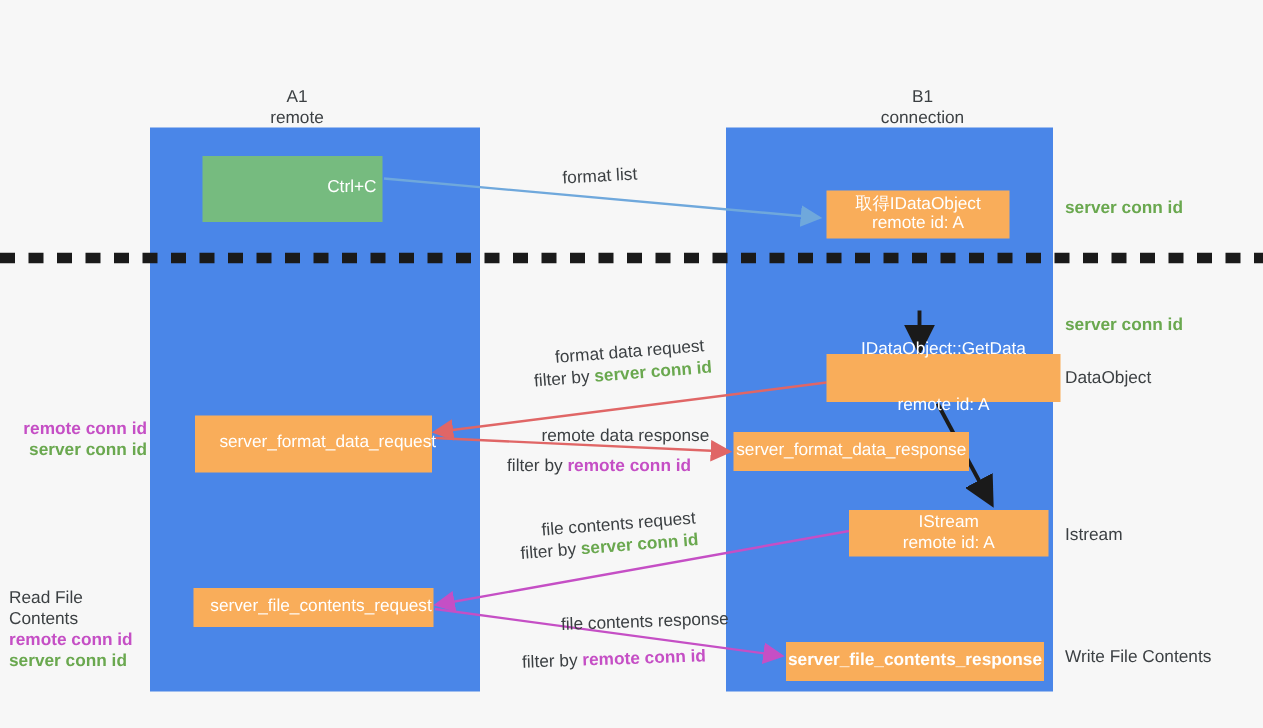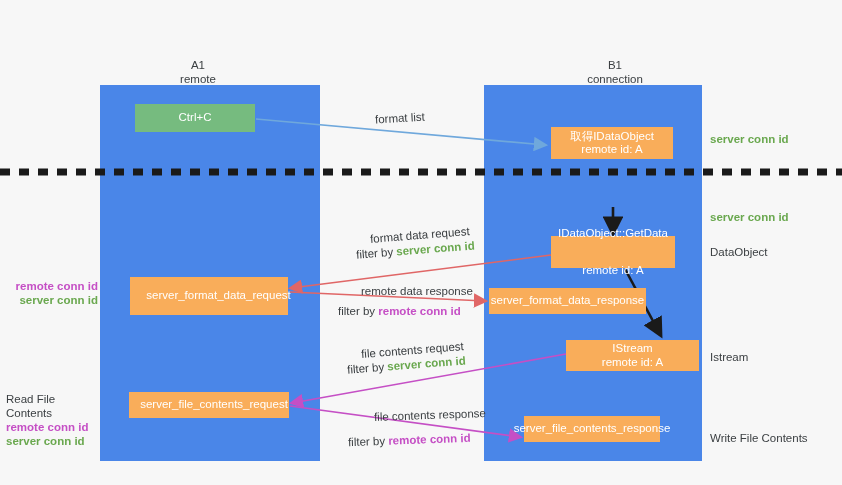--- a/index.html
+++ b/index.html
@@ -42,29 +42,29 @@
     align-items:center;justify-content:center;
     color:#ffffff;
     font-size:11.5px;line-height:13.5px;
     text-align:center;
     padding:2px 4px;
   }
   .box.green{background:#76bb7f;}
   .box.orange{background:#f9ad5a;}
   .box .l2{display:block;}
 
-  #box-ctrlc{left:135px;top:104px;width:120px;height:28px;}
+  #box-ctrlc{left:135px;top:104px;width:120px;height:44px;align-items:flex-end;}
   #box-getdata-top{left:551px;top:127px;width:122px;height:32px;}
   #box-ctrlv{left:554px;top:180px;width:118px;height:26px;}
-  #box-getdata{left:551px;top:236px;width:124px;height:32px;gap:24px;}
+  #box-getdata{left:551px;top:236px;width:156px;height:32px;gap:24px;}
   #box-istream{left:566px;top:340px;width:133px;height:31px;}
   #box-fmt-req{left:130px;top:277px;width:158px;height:38px;padding-left:23px;}
   #box-fmt-res{left:489px;top:288px;width:157px;height:26px;}
   #box-file-req{left:129px;top:392px;width:160px;height:26px;padding-left:14px;}
-  #box-file-res{left:524px;top:416px;width:136px;height:26px;}
+  #box-file-res{left:524px;top:428px;width:172px;height:26px;font-weight:bold;}
 
   
   .side{font-size:11.5px;line-height:14px;}
   .green-txt{color:#6aa84f;font-weight:bold;}
   .purple-txt{color:#c54fc5;font-weight:bold;}
   .plain{color:#3c4043;}
 
   #lbl-srv-1{left:710px;top:132px;}
   #lbl-srv-2{left:710px;top:210px;}
   #lbl-dataobject{left:710px;top:245px;}

